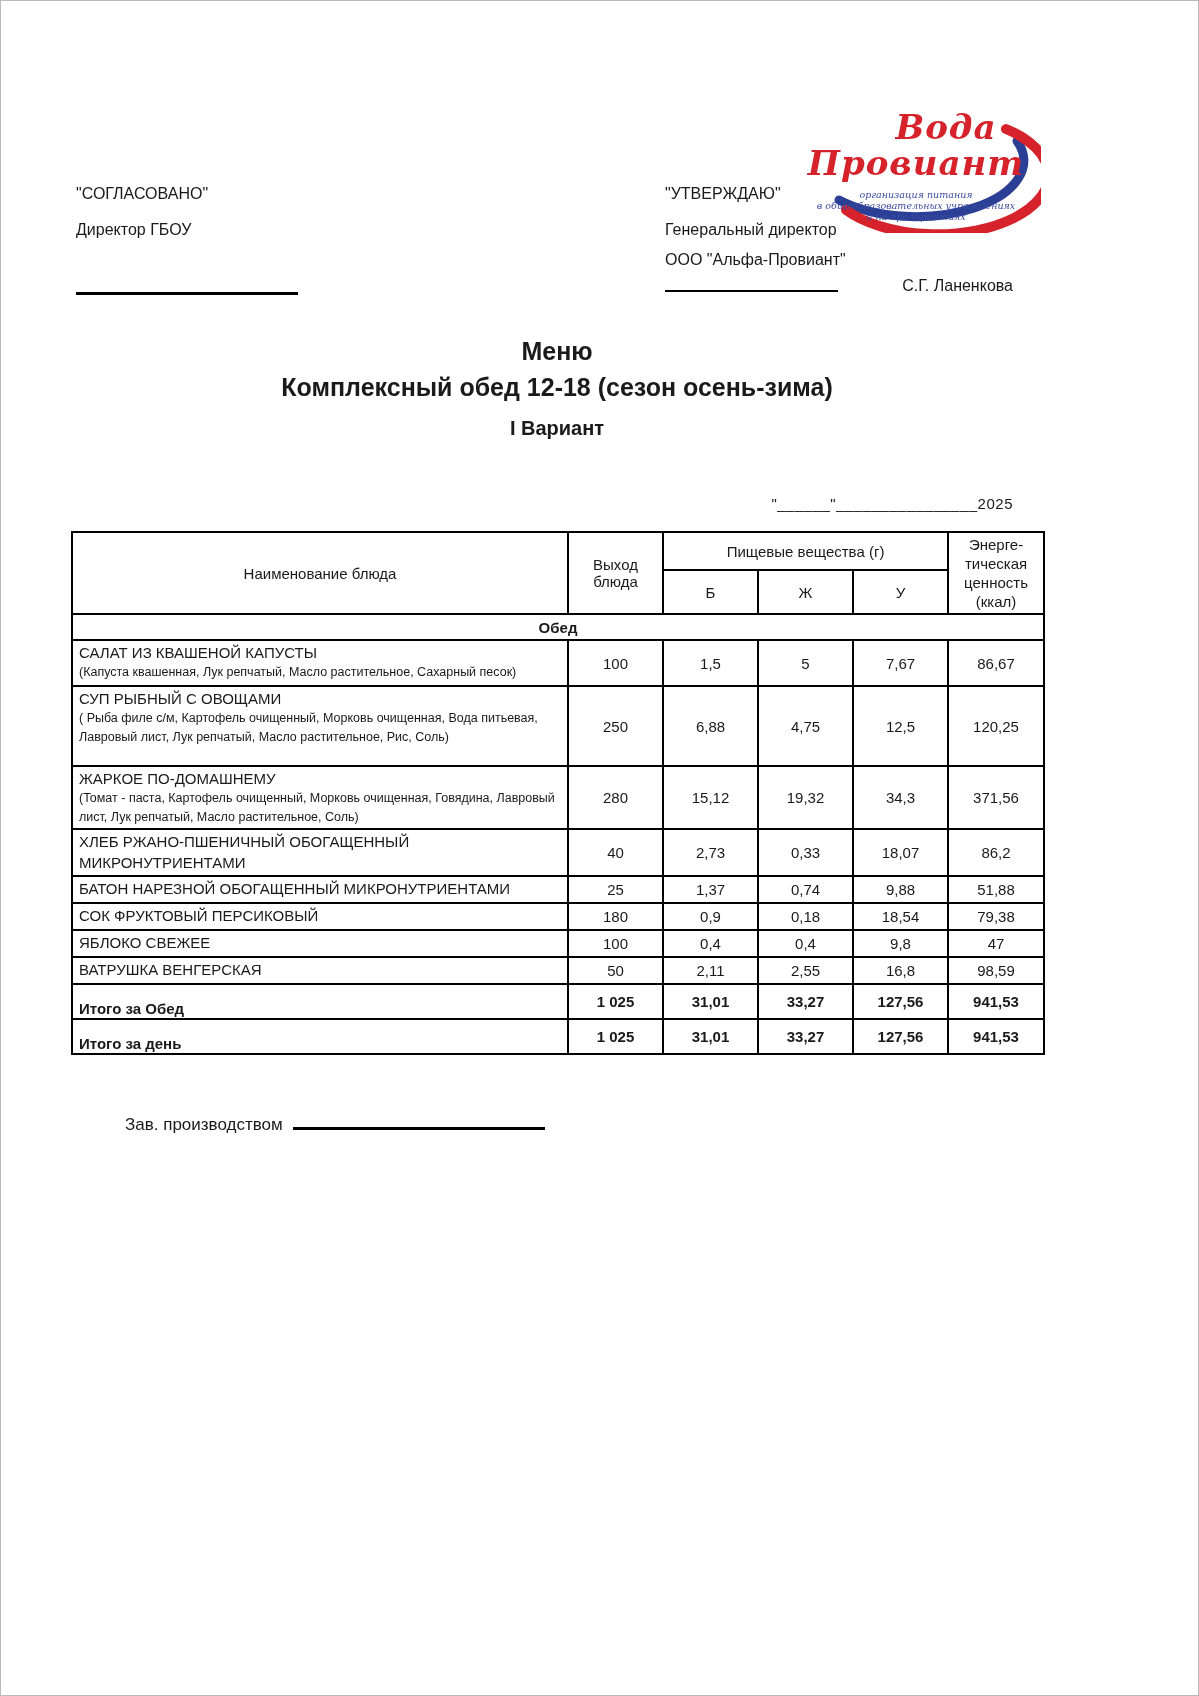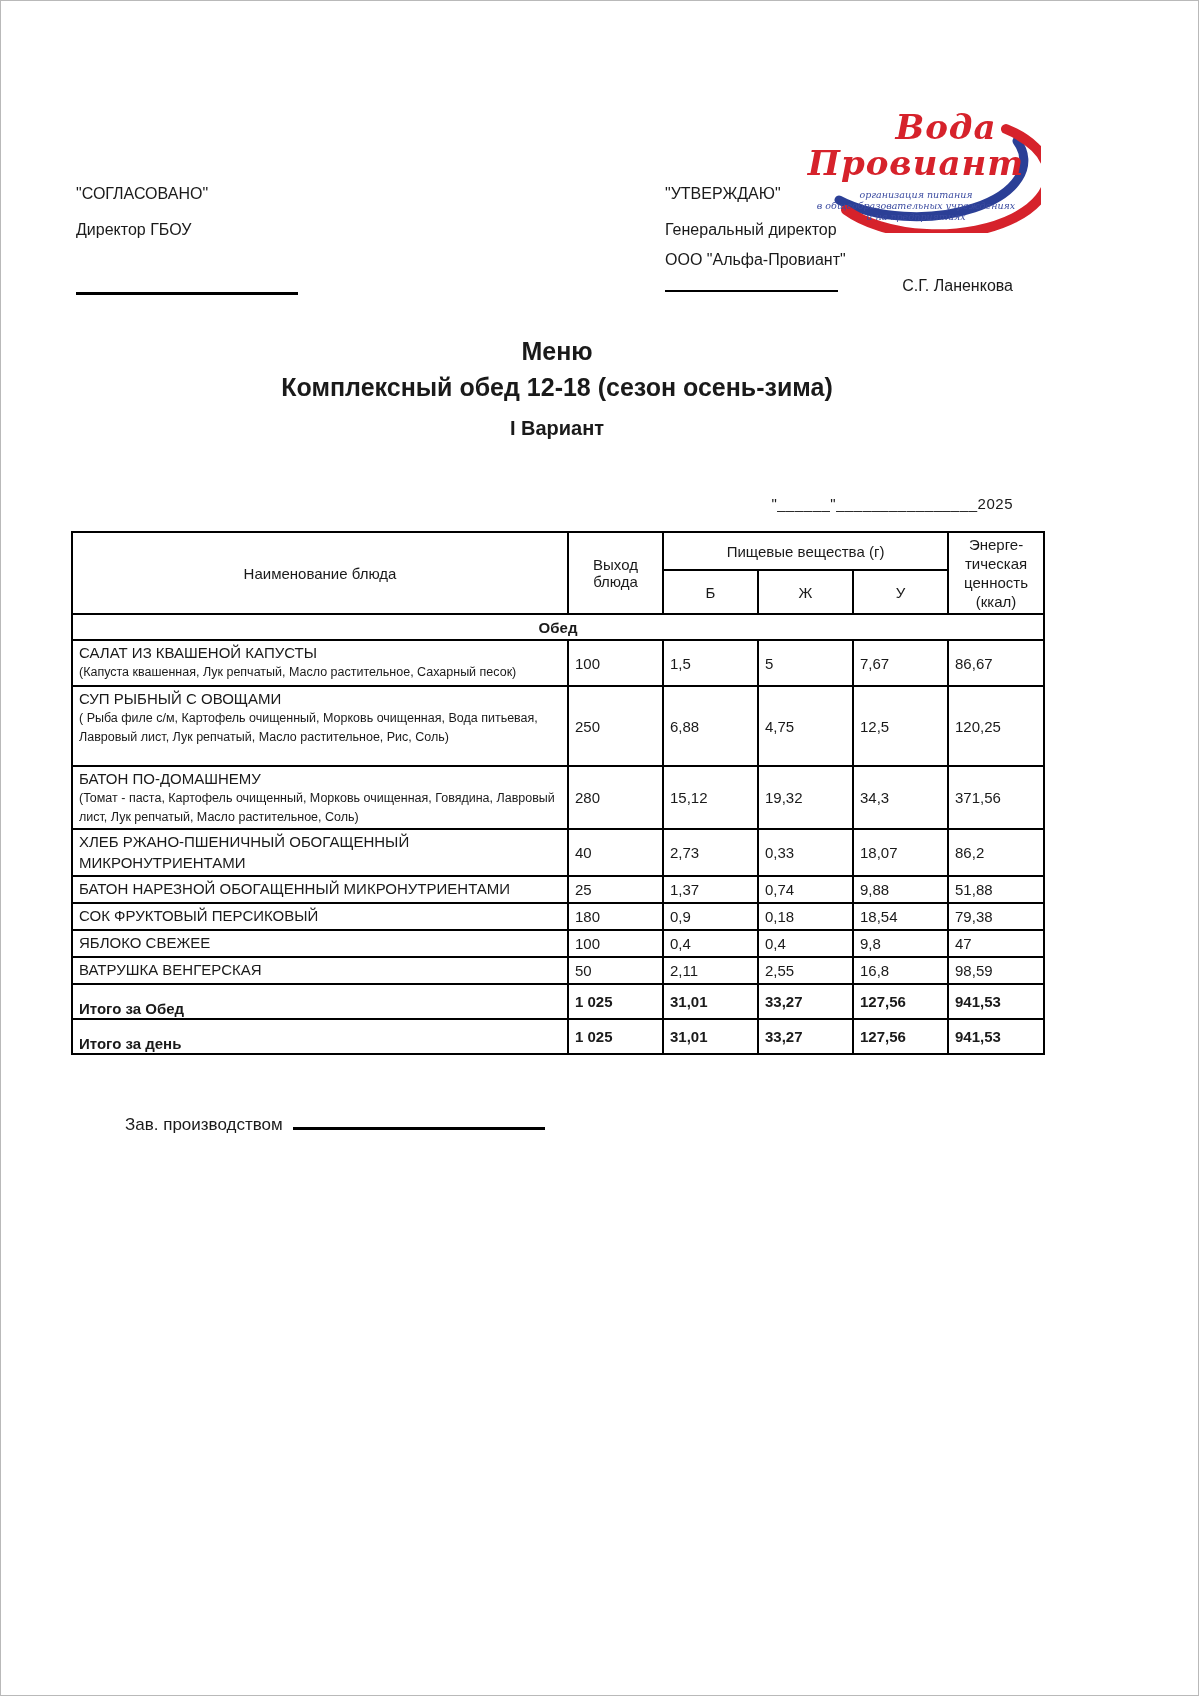--- a/index.html
+++ b/index.html
@@ -44,21 +44,21 @@
     border:2px solid #000;
     padding:1px 6px;
     box-sizing:border-box;
     overflow:hidden;
   }
   table.menu th{font-weight:normal;text-align:center;vertical-align:middle;font-size:15px;}
   .hdr-energy{white-space:pre-line;line-height:19px;}
   .hdr-sub{font-size:16px;}
   .section-row td{text-align:center;font-weight:bold;padding:2px 0;}
   td.cell-name{text-align:left;vertical-align:top;padding-top:3px;}
-  td.cell-num{vertical-align:middle;}
+  td.cell-num{text-align:center;vertical-align:middle;}
   .dish-name{font-size:15px;line-height:21px;}
   .dish-ingredients{font-size:12.5px;line-height:19px;}
   tr.total-row td{font-weight:bold;}
   tr.total-row td.cell-name{vertical-align:middle;padding-top:15px;}
 
   .footer-line{top:1114px;left:124px;font-size:17px;}
   .footer-blank{display:inline-block;width:252px;height:1px;border-bottom:3px solid #000;margin-left:10px;vertical-align:baseline;}
 </style>
 </head>
 <body>
@@ -138,21 +138,21 @@
             <div class="dish-ingredients">( Рыба филе с/м, Картофель очищенный, Морковь очищенная, Вода питьевая, Лавровый лист, Лук репчатый, Масло растительное, Рис, Соль)</div>
           </td>
           <td class="cell-num">250</td>
           <td class="cell-num">6,88</td>
           <td class="cell-num">4,75</td>
           <td class="cell-num">12,5</td>
           <td class="cell-num">120,25</td>
         </tr>
         <tr style="height: 62px;">
           <td class="cell-name">
-            <div class="dish-name">БАТОН ПО-ДОМАШНЕМУ</div>
+            <div class="dish-name">ЖАРКОЕ ПО-ДОМАШНЕМУ</div>
             <div class="dish-ingredients">(Томат - паста, Картофель очищенный, Морковь очищенная, Говядина, Лавровый лист, Лук репчатый, Масло растительное, Соль)</div>
           </td>
           <td class="cell-num">280</td>
           <td class="cell-num">15,12</td>
           <td class="cell-num">19,32</td>
           <td class="cell-num">34,3</td>
           <td class="cell-num">371,56</td>
         </tr>
         <tr style="height: 47px;">
           <td class="cell-name">

